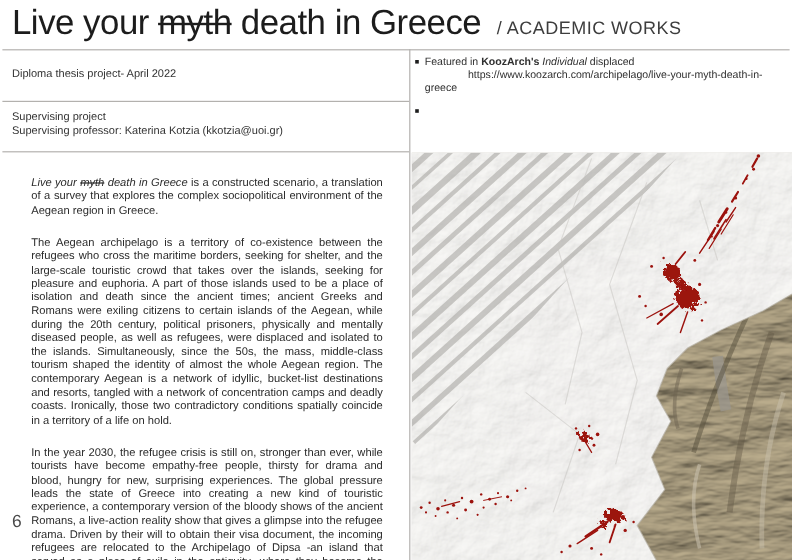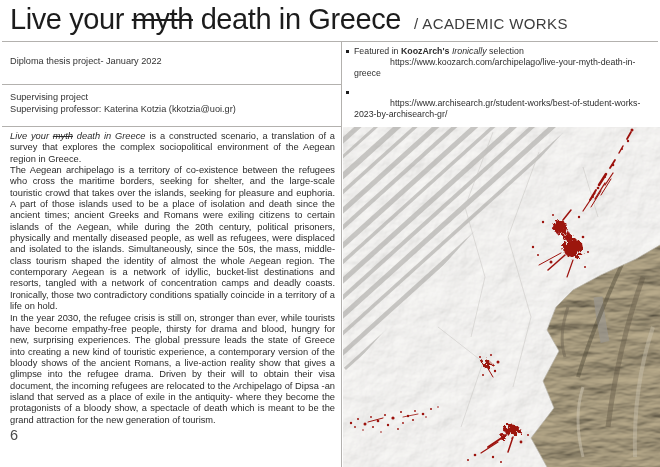--- a/index.html
+++ b/index.html
@@ -27,21 +27,21 @@
   .features{position:absolute;left:346px;top:46px;width:308px;font-size:8.8px;line-height:10.8px;color:#2e2e2e;}
   .feature{position:relative;padding-left:8px;margin:0 0 9px 0;overflow-wrap:break-word;}
   .bullet{position:absolute;left:0;top:3.5px;width:3px;height:3px;background:#1d1d1d;}
   .feature b{font-weight:bold;}
   .feature i{font-style:italic;}
   .url{color:#2e2e2e;text-decoration:none;padding-left:36px;}
 
   
   .body-text{position:absolute;left:10px;top:131px;width:325px;font-size:9.3px;line-height:11.35px;
     text-align:justify;color:#2b2b2b;}
-  .body-text p{margin:0;}
+  .body-text p{margin:16px;}
   .lead{font-style:italic;}
   .lead .struck{text-decoration:line-through;}
 
   .page-number{position:absolute;left:10px;top:427px;font-size:14.5px;color:#4a4a4a;}
 
   
   .photo{position:absolute;left:343px;top:127px;width:317px;height:340px;overflow:hidden;background:#eae8e5;}
   .photo svg{display:block;width:317px;height:340px;}
 </style>
 </head>
@@ -52,36 +52,35 @@
   <div class="title-row">
     <div class="title"><span>Live your </span><span class="struck">myth</span><span> death in Greece</span></div>
     <div class="category">/ ACADEMIC WORKS</div>
   </div>
 
   <div class="rule rule-title"></div>
   <div class="vdivider"></div>
   <div class="rule rule-meta1"></div>
   <div class="rule rule-meta2"></div>
 
-  <div class="meta1">Diploma thesis project- January 2022</div>
+  <div class="meta1">Diploma thesis project- April 2022</div>
   <div class="meta2">
     <div>Supervising project</div>
     <div>Supervising professor: Katerina Kotzia (kkotzia@uoi.gr)</div>
   </div>
 
   <div class="features">
     <div class="feature">
       <span class="bullet"></span>
-      <span><span>Featured in </span><b>KoozArch's </b><i>Ironically</i><span> selection</span></span><br>
+      <span><span>Featured in </span><b>KoozArch's </b><i>Individual</i><span> displaced</span></span><br>
       <span class="url">https://www.koozarch.com/archipelago/live-your-myth-death-in-greece</span>
     </div>
     <div class="feature">
       <span class="bullet"></span>
       <br>
-      <span class="url">https://www.archisearch.gr/student-works/best-of-student-works-2023-by-archisearch-gr/</span>
     </div>
   </div>
 
   <div class="body-text">
     <p><span class="lead"><span>Live your </span><span class="struck">myth</span><span> death in Greece</span></span><span> is a constructed scenario, a translation of a survey that explores the complex sociopolitical environment of the Aegean region in Greece.</span></p>
     <p>The Aegean archipelago is a territory of co-existence between the refugees who cross the maritime borders, seeking for shelter, and the large-scale touristic crowd that takes over the islands, seeking for pleasure and euphoria. A part of those islands used to be a place of isolation and death since the ancient times; ancient Greeks and Romans were exiling citizens to certain islands of the Aegean, while during the 20th century, political prisoners, physically and mentally diseased people, as well as refugees, were displaced and isolated to the islands. Simultaneously, since the 50s, the mass, middle-class tourism shaped the identity of almost the whole Aegean region. The contemporary Aegean is a network of idyllic, bucket-list destinations and resorts, tangled with a network of concentration camps and deadly coasts. Ironically, those two contradictory conditions spatially coincide in a territory of a life on hold.</p>
     <p>In the year 2030, the refugee crisis is still on, stronger than ever, while tourists have become empathy-free people, thirsty for drama and blood, hungry for new, surprising experiences. The global pressure leads the state of Greece into creating a new kind of touristic experience, a contemporary version of the bloody shows of the ancient Romans, a live-action reality show that gives a glimpse into the refugee drama. Driven by their will to obtain their visa document, the incoming refugees are relocated to the Archipelago of Dipsa -an island that served as a place of exile in the antiquity- where they become the protagonists of a bloody show, a spectacle of death which is meant to be the grand attraction for the new generation of tourism.</p>
   </div>
 
   <div class="page-number">6</div>

